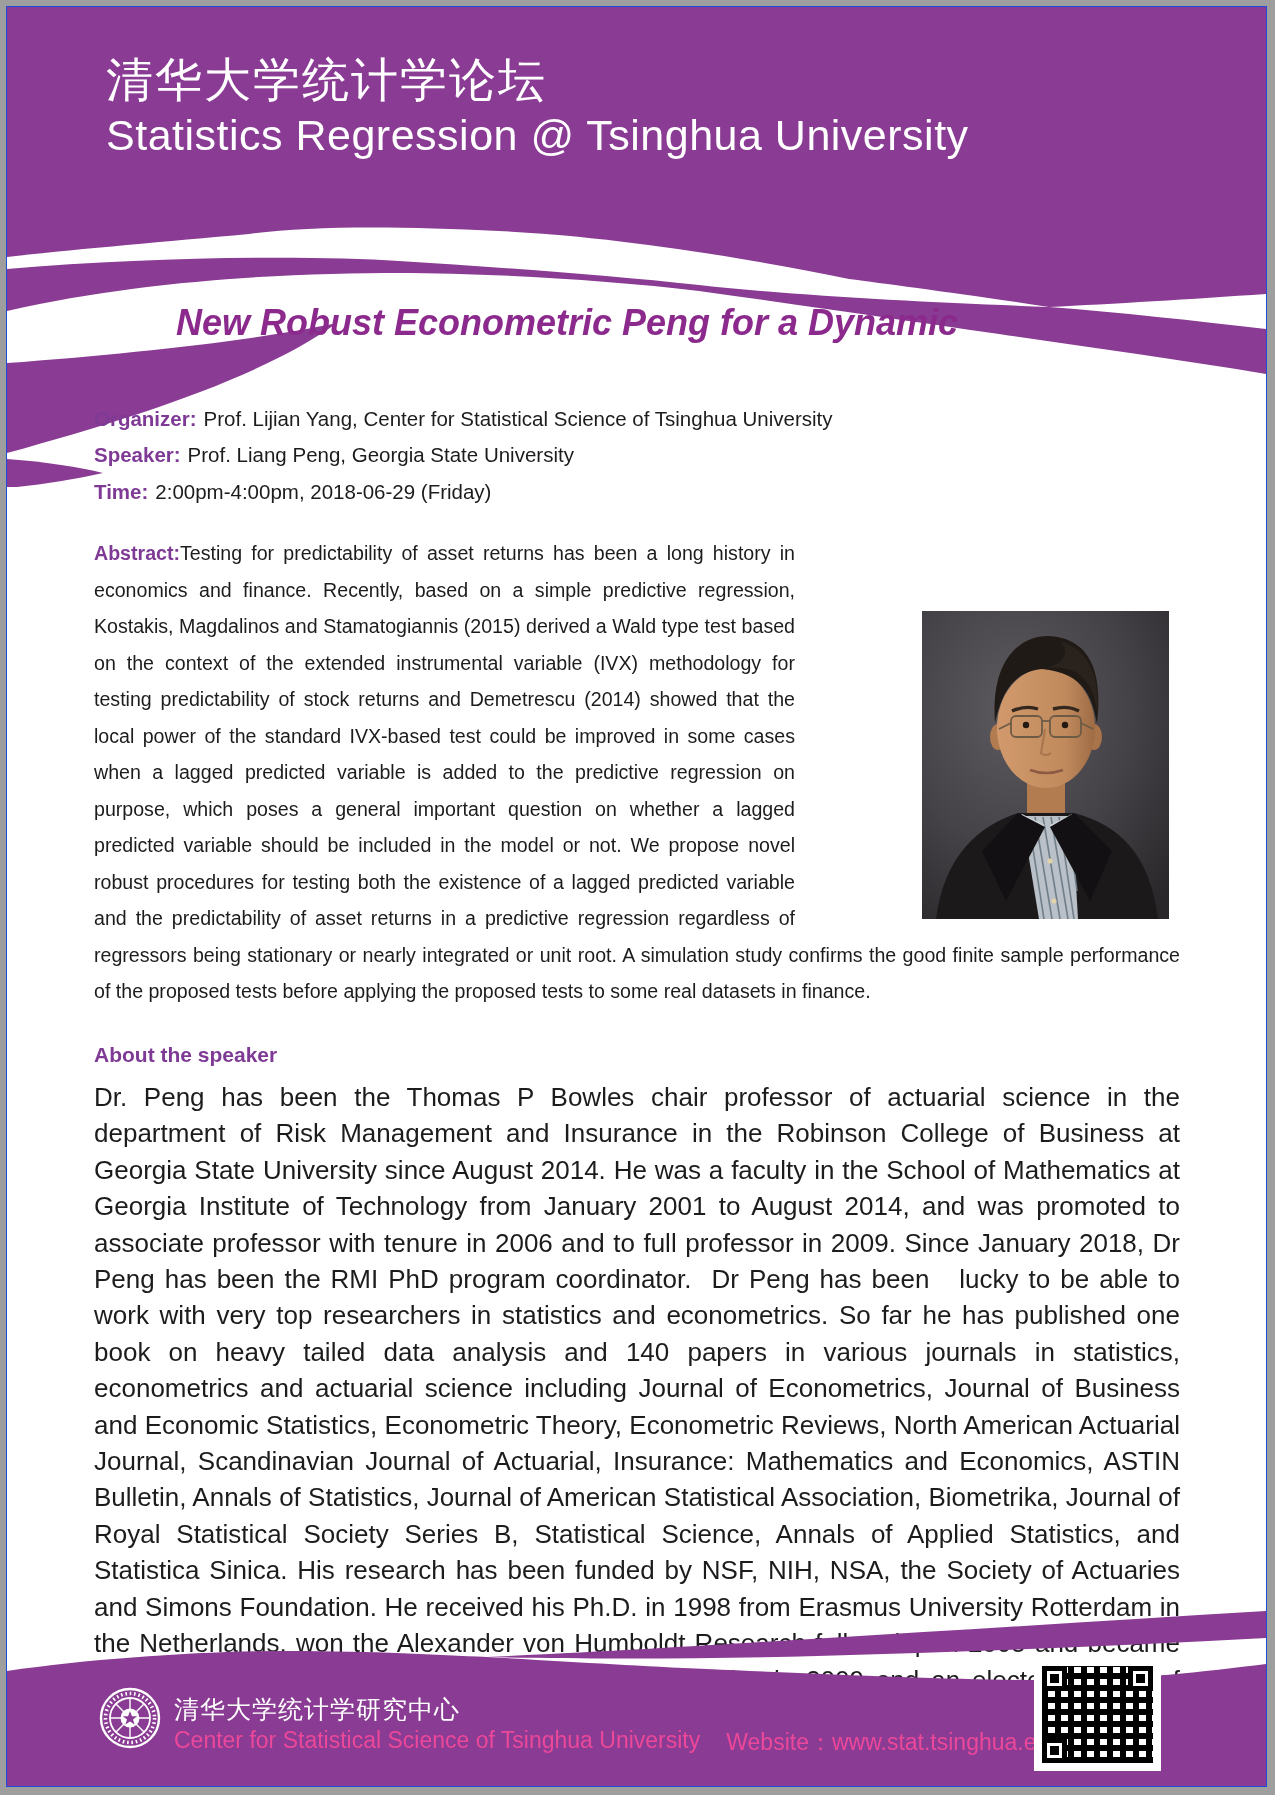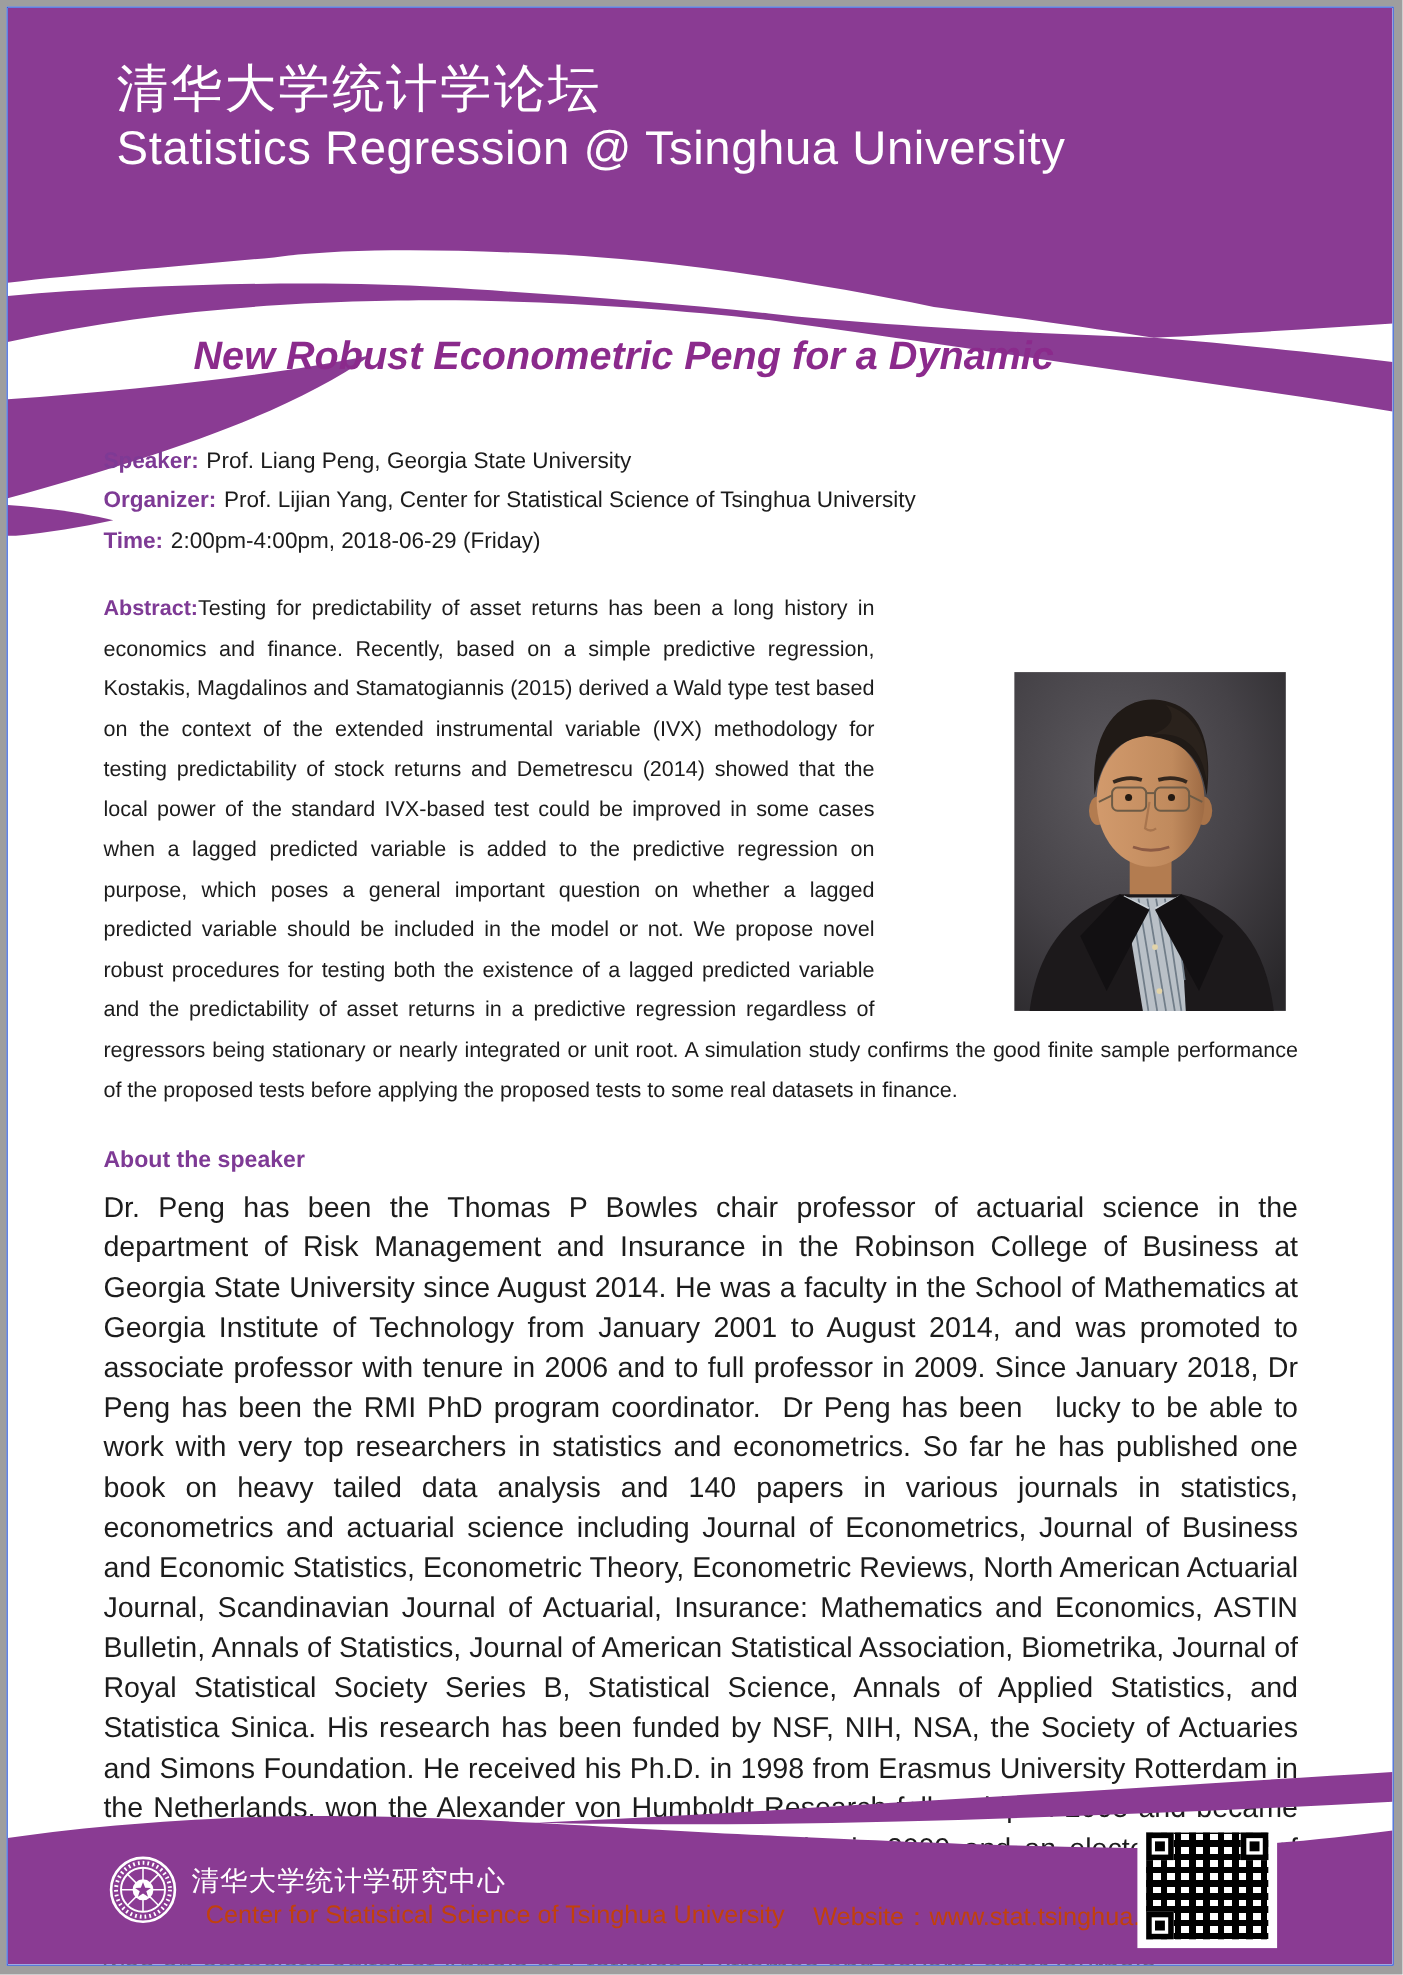--- a/index.html
+++ b/index.html
@@ -62,21 +62,21 @@
     text-align:justify;white-space:pre-wrap;
   }
 
   
   .footer-art{position:absolute;left:0;top:1604px;width:1259px;height:175px;}
   .footer-logo{position:absolute;left:92px;top:1680px;width:62px;height:62px;}
   .ftr-zh{
     position:absolute;left:167px;top:1686px;color:#fff;font-size:25px;letter-spacing:1px;
   }
   .ftr-en-row{
-    position:absolute;left:180px;top:1720px;color:#c2410c;font-size:23px;
+    position:absolute;left:167px;top:1720px;color:#ec4899;font-size:23px;
     display:flex;gap:26px;white-space:nowrap;
   }
   .qr{
     position:absolute;left:1027px;top:1651px;width:127px;height:113px;
     background:#fff;
   }
   .qr-noise{
     position:absolute;left:8px;top:8px;right:8px;bottom:8px;
     background-image:
       repeating-linear-gradient(0deg,#000 0 6px,transparent 6px 12px),
@@ -108,24 +108,24 @@
 
   <div class="hdr-zh">清华大学统计学论坛</div>
   <div class="hdr-en">Statistics Regression @ Tsinghua University</div>
 
   <div class="talk-title">
     <div>New Robust Econometric Peng for a Dynamic</div>
   </div>
 
   <div class="info-block">
     <div class="info-row">
-      <span class="info-label">Speaker:</span><span>Prof. Liang Peng, Georgia State University</span>
+      <span class="info-label">Organizer:</span><span>Prof. Lijian Yang, Center for Statistical Science of Tsinghua University</span>
     </div>
     <div class="info-row">
-      <span class="info-label">Organizer:</span><span>Prof. Lijian Yang, Center for Statistical Science of Tsinghua University</span>
+      <span class="info-label">Speaker:</span><span>Prof. Liang Peng, Georgia State University</span>
     </div>
     <div class="info-row">
       <span class="info-label">Time:</span><span>2:00pm-4:00pm, 2018-06-29 (Friday)</span>
     </div>
   </div>
 
   <div class="abstract">
     <span class="photo-spacer"></span>
     <span class="abstract-label">Abstract:</span><span>Testing for predictability of asset returns has been a long history in economics and finance. Recently, based on a simple predictive regression, Kostakis, Magdalinos and Stamatogiannis (2015) derived a Wald type test based on the context of the extended instrumental variable (IVX) methodology for testing predictability of stock returns and Demetrescu (2014) showed that the local power of the standard IVX-based test could be improved in some cases when a lagged predicted variable is added to the predictive regression on purpose, which poses a general important question on whether a lagged predicted variable should be included in the model or not. We propose novel robust procedures for testing both the existence of a lagged predicted variable and the predictability of asset returns in a predictive regression regardless of regressors being stationary or nearly integrated or unit root. A simulation study confirms the good finite sample performance of the proposed tests before applying the proposed tests to some real datasets in finance.</span>
   </div>

